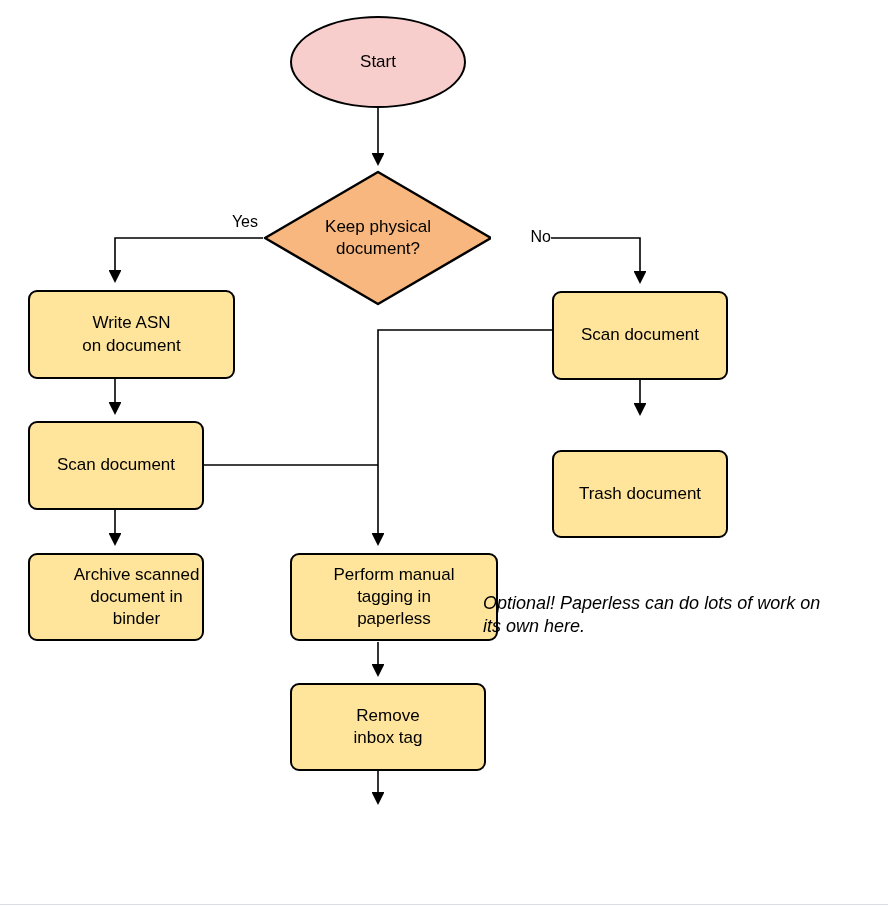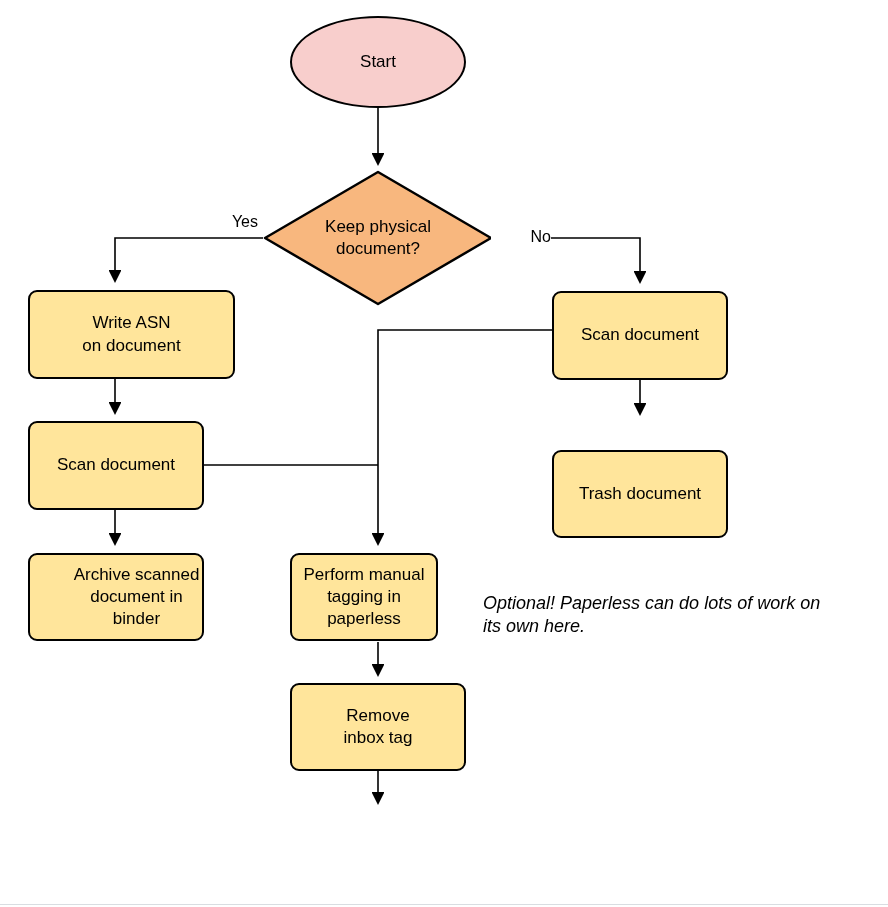--- a/index.html
+++ b/index.html
@@ -143,27 +143,27 @@
   </div>
 
   <div class="node process" style="left:552px; top:291px; width:176px; height:89px;">
     <span class="label">Scan document</span>
   </div>
 
   <div class="node process" style="left:552px; top:422px; width:176px; height:88px;margin-top:28px;">
     <span class="label">Trash document</span>
   </div>
 
-  <div class="node process" style="left:290px; top:553px; width:148px; height:88px;">
+  <div class="node process" style="left:290px; top:553px; width:208px; height:88px;">
     <span class="label">Perform manual
 tagging in
 paperless</span>
   </div>
 
-  <div class="node process" style="left:290px; top:683px; width:176px; height:88px;">
+  <div class="node process" style="left:290px; top:683px; width:196px; height:88px;">
     <span class="label">Remove
 inbox tag</span>
   </div>
 
 
   <div class="edge-label" style="left:198px; top:212px;">Yes</div>
   <div class="edge-label" style="left:491px; top:227px;">No</div>
 
   <div class="annotation">Optional! Paperless can do lots of work on
 its own here.</div>

